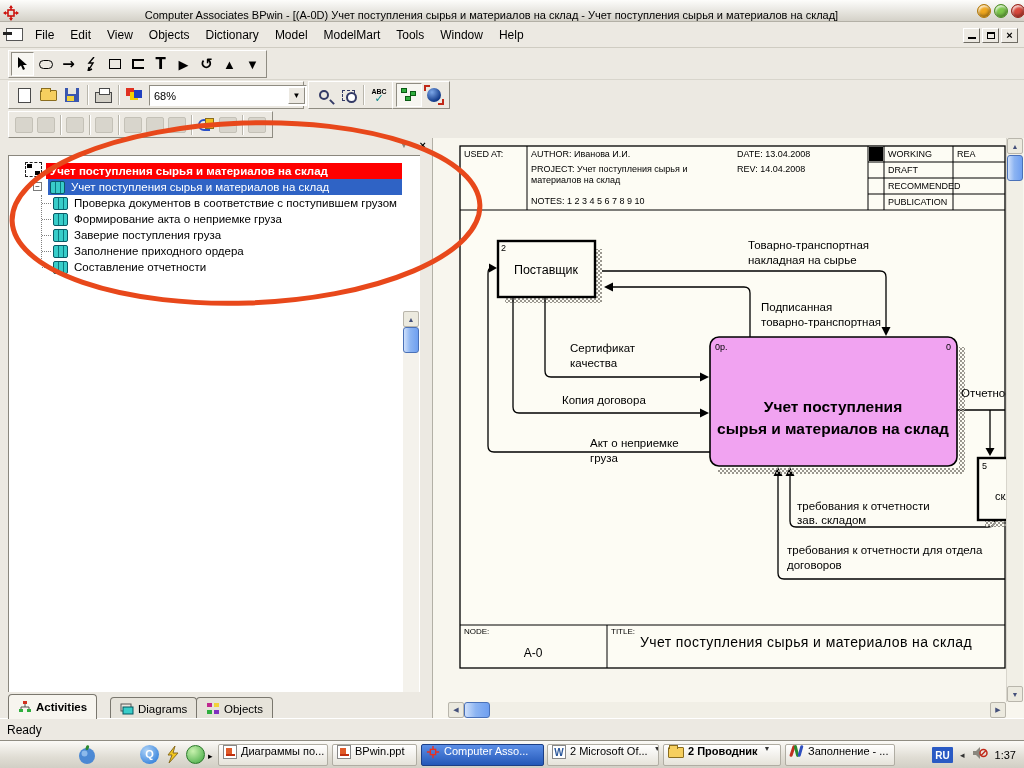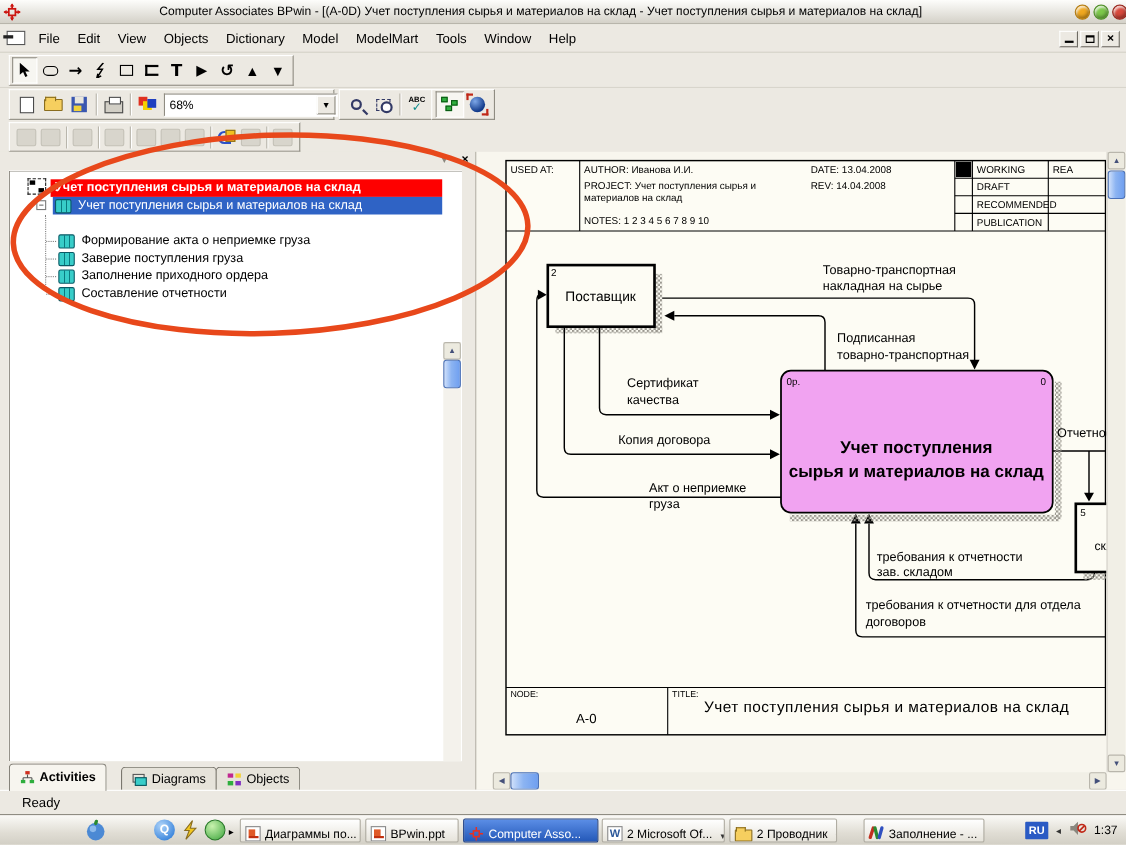--- a/index.html
+++ b/index.html
@@ -3,21 +3,21 @@
 <meta charset="utf-8">
 <style>
   * { margin:0; padding:0; box-sizing:border-box; }
   html,body { width:1024px; height:768px; overflow:hidden; }
   body { font-family:"Liberation Sans","DejaVu Sans",sans-serif; background:#ece9e2; position:relative; }
   .abs { position:absolute; }
 
   
   #titlebar { left:0; top:0; width:1024px; height:22px;
     background:linear-gradient(#fdfdfb,#d4d1c8); border-bottom:1px solid #b3b0a6;
-    display:flex; align-items:center; }
+    display:flex; align-items:flex-end; }
   #titlebar .ttext { flex:1; text-align:center; font-size:11px; color:#000; white-space:nowrap; overflow:hidden; }
   .bpicon { width:16px; height:16px; display:inline-block; }
   #titlebar .bpicon { margin-left:3px; }
   .circ { width:14px; height:14px; border-radius:50%; position:absolute; top:4px;
     box-shadow:inset -1px -2px 3px rgba(0,0,0,.35), inset 1px 2px 2px rgba(255,255,255,.75); }
   #c-orange { left:977px; background:#f0a81f; border:1px solid #b07a12; }
   #c-green  { left:994px; background:#7cc84a; border:1px solid #4f8c2a; }
   #c-red    { left:1011px; background:#d8493c; border:1px solid #95291f; }
 
   
@@ -130,27 +130,27 @@
   #vsb { left:1006px; top:138px; width:17px; height:564px; background:#f1efe6; border-left:1px solid #d8d5cc; }
   #vsb .sbbtn { position:absolute; left:0; }
   #vsb .bluethumb { position:absolute; left:0; top:17px; width:16px; height:26px; }
   
   #hsb { left:448px; top:702px; width:558px; height:16px; background:#f1efe6; }
   #hsb .sbbtn { position:absolute; top:0; }
   #hsb .bluethumb { position:absolute; top:0; left:16px; width:26px; height:16px; }
 
   
   #statusbar { left:0; top:718px; width:1024px; height:22px; background:#ece9e2; border-top:1px solid #fff;
-    font-size:12px; display:flex; align-items:center; padding-left:20px; }
+    font-size:12px; display:flex; align-items:center; padding-left:7px; }
 
   
   #taskbar { left:0; top:740px; width:1024px; height:28px;
     background:linear-gradient(#fbfaf7,#e0ddd4 60%,#d2cfc5); border-top:1px solid #8f8c82; }
   .tkbtn { position:absolute; top:3px; height:22px; border:1px solid #b0ada3; border-radius:2px;
-    background:linear-gradient(#fff,#e6e3da); display:flex; align-items:flex-end; font-size:11px;
+    background:linear-gradient(#fff,#e6e3da); display:flex; align-items:flex-start; font-size:11px;
     padding:0 4px; gap:4px; white-space:nowrap; overflow:hidden; }
   .tkbtn.active { background:linear-gradient(#5b8ee6,#2458b8); border-color:#1c3f86; color:#fff; }
   .tkdrop { font-size:7px; margin-left:2px; color:#333; }
   .ppt { width:14px; height:14px; flex:none; background:#fff; border:1px solid #888; position:relative; }
   .ppt:before { content:""; position:absolute; left:2px; top:2px; width:6px; height:6px; background:#e05a28; }
   .ppt:after { content:""; position:absolute; left:2px; bottom:2px; width:9px; height:2px; background:#c03010; }
   .wordico { width:14px; height:14px; flex:none; background:#fff; border:1px solid #888;
     color:#2b579a; font-size:10px; font-weight:bold; text-align:center; line-height:13px; }
   .folderico { width:16px; height:11px; flex:none; background:#f6cf5f; border:1px solid #8a6d1f; border-radius:1px; position:relative; margin-top:2px; }
   .folderico:before { content:""; position:absolute; left:0; top:-3px; width:7px; height:3px; background:#f6cf5f; border:1px solid #8a6d1f; border-bottom:none; }
@@ -328,20 +328,25 @@
   <span class="mdlico"></span>
   <div class="trow" id="trow-root">
     <span>Учет поступления сырья и материалов на склад</span>
   </div>
   <span class="expander">−</span>
   <div class="trow" id="trow-sel">
     <span class="actico"></span>
     <span>Учет поступления сырья и материалов на склад</span>
   </div>
   <div id="treeline"></div>
+  <div class="trow child" style="top:40px;">
+    <span class="stub"></span>
+      <span class="actico"></span>
+    <span class="ctext">Проверка документов  в соответствие  с поступившем грузом</span>
+  </div>
   <div class="trow child" style="top:56px;">
     <span class="stub"></span>
       <span class="actico"></span>
     <span class="ctext">Формирование акта о неприемке груза</span>
   </div>
   <div class="trow child" style="top:72px;justify-content:flex-end;">
     <span class="stub"></span>
       <span class="actico"></span>
     <span class="ctext">Заверие  поступления груза</span>
   </div>
@@ -544,21 +549,21 @@
           </g>
         </svg>
     </span>
     <span>Computer Asso...</span>
   </div>
   <div class="tkbtn" style="left:547px; width:112px;">
     <span class="wordico">W</span>
     <span>2 Microsoft Of...</span>
     <span class="tkdrop">▼</span>
   </div>
-  <div class="tkbtn" style="left:663px; width:98px;">
+  <div class="tkbtn" style="left:663px; width:118px;font-weight:bold;">
     <span class="folderico"></span>
     <span>2 Проводник</span>
     <span class="tkdrop">▼</span>
   </div>
   <div class="tkbtn" style="left:785px; width:110px;">
     <span class="paintico">
         <i></i>
         <i></i>
         <i></i>
       </span>

